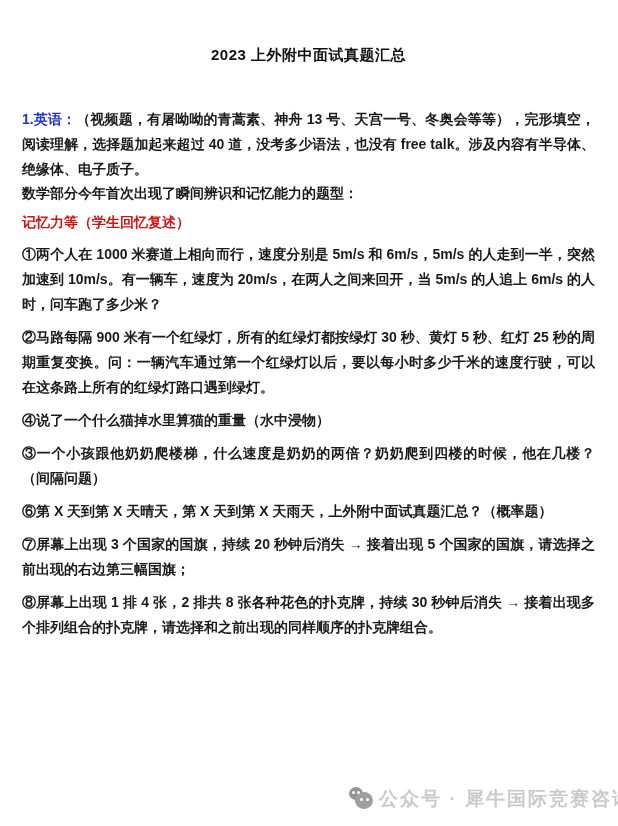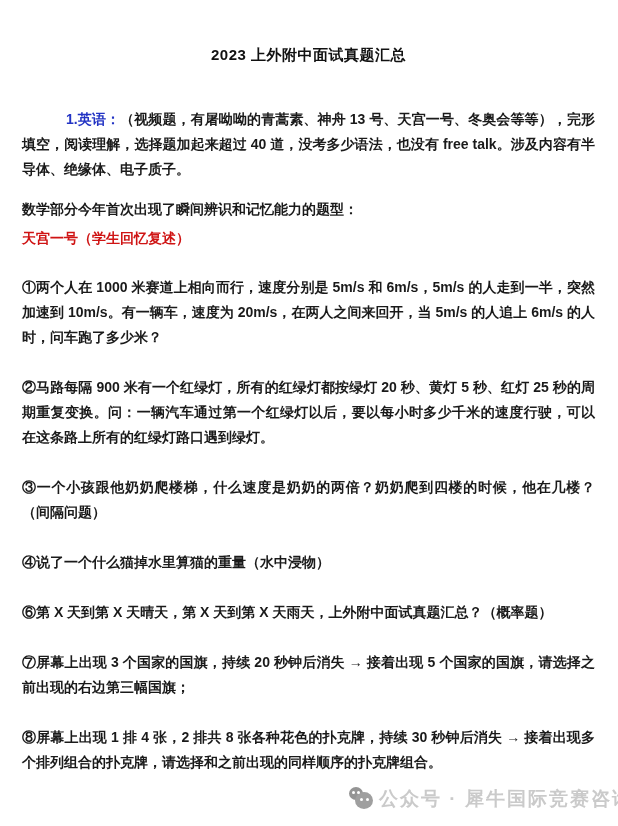--- a/index.html
+++ b/index.html
@@ -28,30 +28,30 @@
   p{
     margin:0;
     font-weight:bold;
     font-size:14px;
     line-height:25px;
     text-align:justify;
     text-align-last:left;
   }
   .p-english{margin-top:42px;}
   .p-math{margin-top:24px;line-height:23px;}
-  .p-note{margin-top:16px;line-height:23px;}
+  .p-note{margin-top:0;line-height:23px;}
   .q-heading{
     margin-top:6px;
     line-height:23px;
     color:#cf1414;
     font-size:14px;
   }
-  .label-blue{color:#2233c4;margin-left:44px;}
+  .label-blue{color:#2233c4;}
   .small-seg{font-size:12.5px;}
-  .question{margin-top:25px;}
+  .question{margin-top:8px;}
   .watermark{
     position:absolute;
     left:349px;top:786px;
     display:flex;
     align-items:center;
     white-space:nowrap;
     color:#c6c6c6;
     opacity:0.95;
   }
   .wm-icon{
@@ -83,26 +83,26 @@
 
 <div class="page">
 
   <h1 class="doc-title">2023 上外附中面试真题汇总</h1>
 
   <p class="p-english"><span class="label-blue">1.英语：</span><span>（视频题，有屠呦呦的青蒿素、神舟 13 号、天宫一号、冬奥会等等），完形填空，阅读理解，选择题加起来超过 40 道，没考多少语法，也没有 free talk。涉及内容有半导体、绝缘体、电子质子。</span></p>
 
 
   <p class="p-note">数学部分今年首次出现了瞬间辨识和记忆能力的题型：</p>
 
-  <p class="q-heading">天宫一号（学生回忆复述）</p>
+  <p class="q-heading">记忆力等（学生回忆复述）</p>
 
   <p class="question">①两个人在 1000 米赛道上相向而行，速度分别是 5m/s 和 6m/s，5m/s 的人走到一半，突然加速到 10m/s。有一辆车，速度为 20m/s，在两人之间来回开，当 5m/s 的人追上 6m/s 的人时，问车跑了多少米？</p>
-  <p class="question">②马路每隔 900 米有一个红绿灯，所有的红绿灯都按绿灯 20 秒、黄灯 5 秒、红灯 25 秒的周期重复变换。问：一辆汽车通过第一个红绿灯以后，要以每小时多少千米的速度行驶，可以在这条路上所有的红绿灯路口遇到绿灯。</p>
+  <p class="question">②马路每隔 900 米有一个红绿灯，所有的红绿灯都按绿灯 30 秒、黄灯 5 秒、红灯 25 秒的周期重复变换。问：一辆汽车通过第一个红绿灯以后，要以每小时多少千米的速度行驶，可以在这条路上所有的红绿灯路口遇到绿灯。</p>
+  <p class="question">④说了一个什么猫掉水里算猫的重量（水中浸物）</p>
   <p class="question">③一个小孩跟他奶奶爬楼梯，什么速度是奶奶的两倍？奶奶爬到四楼的时候，他在几楼？（间隔问题）</p>
-  <p class="question">④说了一个什么猫掉水里算猫的重量（水中浸物）</p>
   <p class="question">⑥第 X 天到第 X 天晴天，第 X 天到第 X 天雨天，上外附中面试真题汇总？（概率题）</p>
   <p class="question">⑦屏幕上出现 3 个国家的国旗，持续 20 秒钟后消失 → 接着出现 5 个国家的国旗，请选择之前出现的右边第三幅国旗；</p>
   <p class="question">⑧屏幕上出现 1 排 4 张，2 排共 8 张各种花色的扑克牌，持续 30 秒钟后消失 → 接着出现多个排列组合的扑克牌，请选择和之前出现的同样顺序的扑克牌组合。</p>
 
   <div class="watermark">
     <span class="wm-icon">
       <span class="wm-bubble-small"></span>
       <span class="wm-bubble-big"></span>
       <span class="wm-eye" style="left:3px;top:5px;"></span>
       <span class="wm-eye" style="left:8px;top:5px;"></span>

